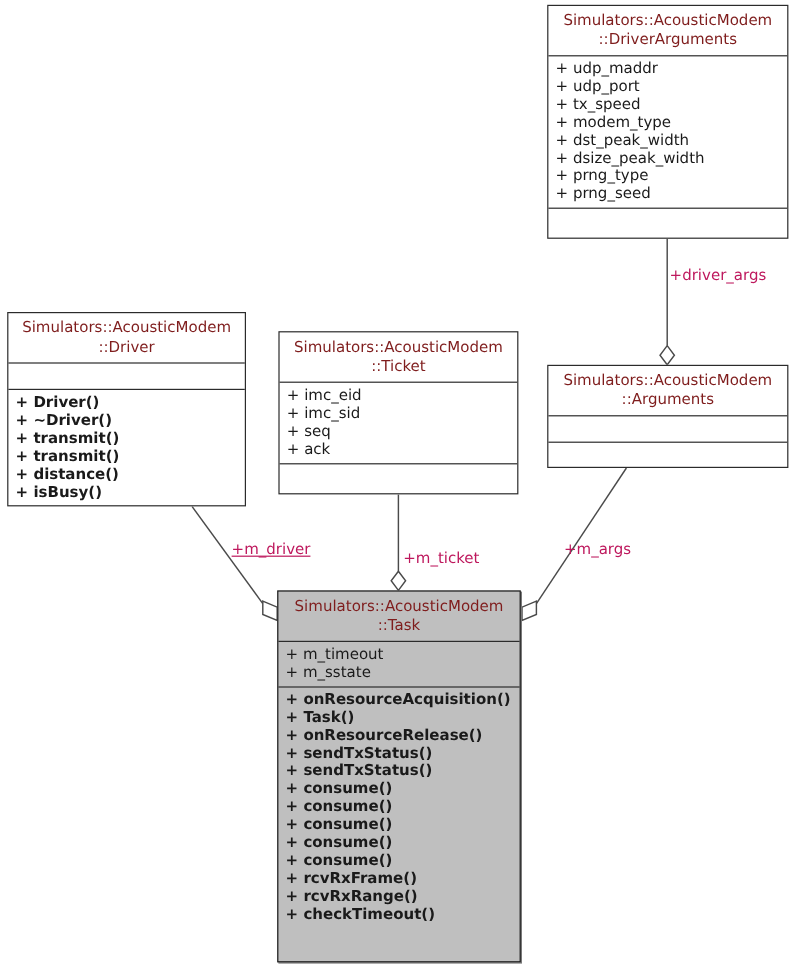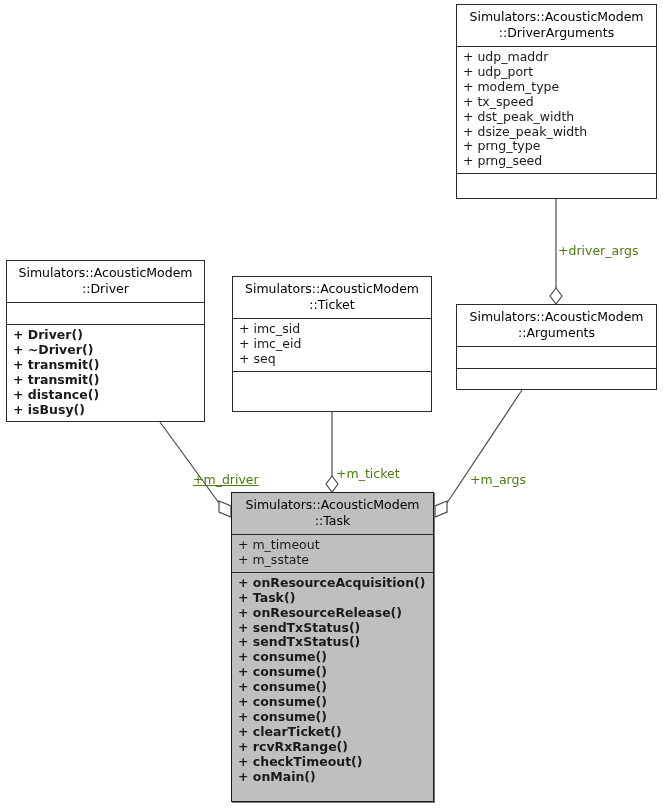--- a/index.html
+++ b/index.html
@@ -38,21 +38,21 @@
   .uml-box.highlight {
     background: #bfbfbf;
     border: 1px solid #1a1a1a;
     box-shadow: 1px 1px 0 0 #7a7a7a;
   }
   .uml-title {
     box-sizing: border-box;
     text-align: center;
     font-size: 12.5px;
     line-height: 16px;
-    color: #000000;
+    color: #7f1d1d;
     padding: 4px 4px 5px 4px;
     border-bottom: 1px solid #2b2b2b;
     white-space: pre-line;
   }
   .uml-section {
     box-sizing: border-box;
     padding: 3px 6px 4px 6px;
     font-size: 12.5px;
     line-height: 14.9px;
     color: #1a1a1a;
@@ -71,24 +71,23 @@
   }
   .uml-section.empty {
     min-height: 22px;
   }
   
   .edge-label {
     position: absolute;
     z-index: 3;
     font-size: 12.5px;
     line-height: 14px;
-    color: #4d7c0f;
+    color: #be185d;
     white-space: pre;
     background: transparent;
-    margin-top: 22px;
   }
 </style>
 </head>
 <body>
 
 <div id="canvas">
 
   <svg id="edges" viewBox="0 0 663 808" width="663" height="808" xmlns="http://www.w3.org/2000/svg">
 
     <g>
@@ -109,32 +108,32 @@
     <g>
       <line x1="522" y1="390" x2="447" y2="503" stroke="#4a4a4a" stroke-width="1.2"></line>
       <polygon points="447,501 435,506 435,517 447,512" fill="#ffffff" stroke="#4a4a4a" stroke-width="1.2"></polygon>
     </g>
   </svg>
 
   <div class="edge-label" style="left:558px; top:222px;">+driver_args</div>
 
   <div class="edge-label" style="left:193px; top:451px;text-decoration:underline;">+m_driver</div>
 
-  <div class="edge-label" style="left:336px; top:445px;">+m_ticket</div>
+  <div class="edge-label" style="left:336px; top:458px;">+m_ticket</div>
 
   <div class="edge-label" style="left:470px; top:451px;">+m_args</div>
 
   <div class="uml-box" style="left:456px; top:4px; width:201px; height:195px;">
     <div class="uml-title">Simulators::AcousticModem
 ::DriverArguments</div>
     <div class="uml-section">
       <div class="uml-row">+ udp_maddr</div>
       <div class="uml-row">+ udp_port</div>
+      <div class="uml-row">+ tx_speed</div>
       <div class="uml-row">+ modem_type</div>
-      <div class="uml-row">+ tx_speed</div>
       <div class="uml-row">+ dst_peak_width</div>
       <div class="uml-row">+ dsize_peak_width</div>
       <div class="uml-row">+ prng_type</div>
       <div class="uml-row">+ prng_seed</div>
     </div>
     <div class="uml-section last grow empty"></div>
   </div>
 
   <div class="uml-box" style="left:6px; top:260px; width:199px; height:162px;">
     <div class="uml-title">Simulators::AcousticModem
@@ -147,23 +146,24 @@
       <div class="uml-row">+ transmit()</div>
       <div class="uml-row">+ distance()</div>
       <div class="uml-row">+ isBusy()</div>
     </div>
   </div>
 
   <div class="uml-box" style="left:232px; top:276px; width:200px; height:136px;">
     <div class="uml-title">Simulators::AcousticModem
 ::Ticket</div>
     <div class="uml-section">
+      <div class="uml-row">+ imc_eid</div>
       <div class="uml-row">+ imc_sid</div>
-      <div class="uml-row">+ imc_eid</div>
       <div class="uml-row">+ seq</div>
+      <div class="uml-row">+ ack</div>
     </div>
     <div class="uml-section last grow empty"></div>
   </div>
 
   <div class="uml-box" style="left:456px; top:304px; width:201px; height:86px;">
     <div class="uml-title">Simulators::AcousticModem
 ::Arguments</div>
     <div class="uml-section empty"></div>
     <div class="uml-section last grow empty"></div>
   </div>
@@ -179,20 +179,19 @@
       <div class="uml-row">+ onResourceAcquisition()</div>
       <div class="uml-row">+ Task()</div>
       <div class="uml-row">+ onResourceRelease()</div>
       <div class="uml-row">+ sendTxStatus()</div>
       <div class="uml-row">+ sendTxStatus()</div>
       <div class="uml-row">+ consume()</div>
       <div class="uml-row">+ consume()</div>
       <div class="uml-row">+ consume()</div>
       <div class="uml-row">+ consume()</div>
       <div class="uml-row">+ consume()</div>
-      <div class="uml-row">+ clearTicket()</div>
+      <div class="uml-row">+ rcvRxFrame()</div>
       <div class="uml-row">+ rcvRxRange()</div>
       <div class="uml-row">+ checkTimeout()</div>
-      <div class="uml-row">+ onMain()</div>
     </div>
   </div>
 
 </div>
 
 </body></html>

